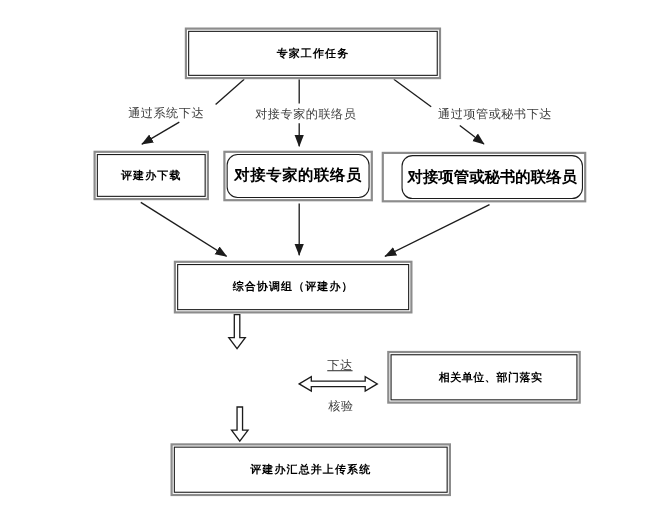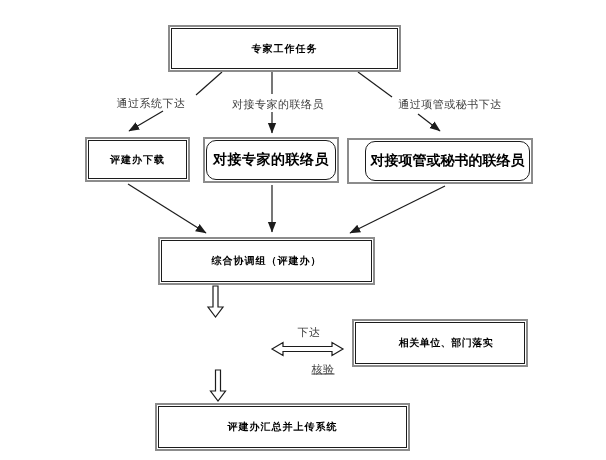--- a/index.html
+++ b/index.html
@@ -103,17 +103,17 @@
   <div class="node" style="left:155px;top:403px;width:255px;height:48px;">
     <div class="node-inner">评建办汇总并上传系统</div>
   </div>
 
   <div class="edge-label" style="left:151px;top:103px;">通过系统下达</div>
 
   <div class="edge-label" style="left:278px;top:104px;">对接专家的联络员</div>
 
   <div class="edge-label" style="left:450px;top:104px;">通过项管或秘书下达</div>
 
-  <div class="edge-label" style="left:309px;top:332px;">下达</div>
+  <div class="edge-label" style="left:309px;top:332px;text-decoration:underline;">下达</div>
 
-  <div class="edge-label" style="left:323px;top:369px;text-decoration:underline;">核验</div>
+  <div class="edge-label" style="left:310px;top:369px;">核验</div>
 
 </div>
 
 </body></html>

